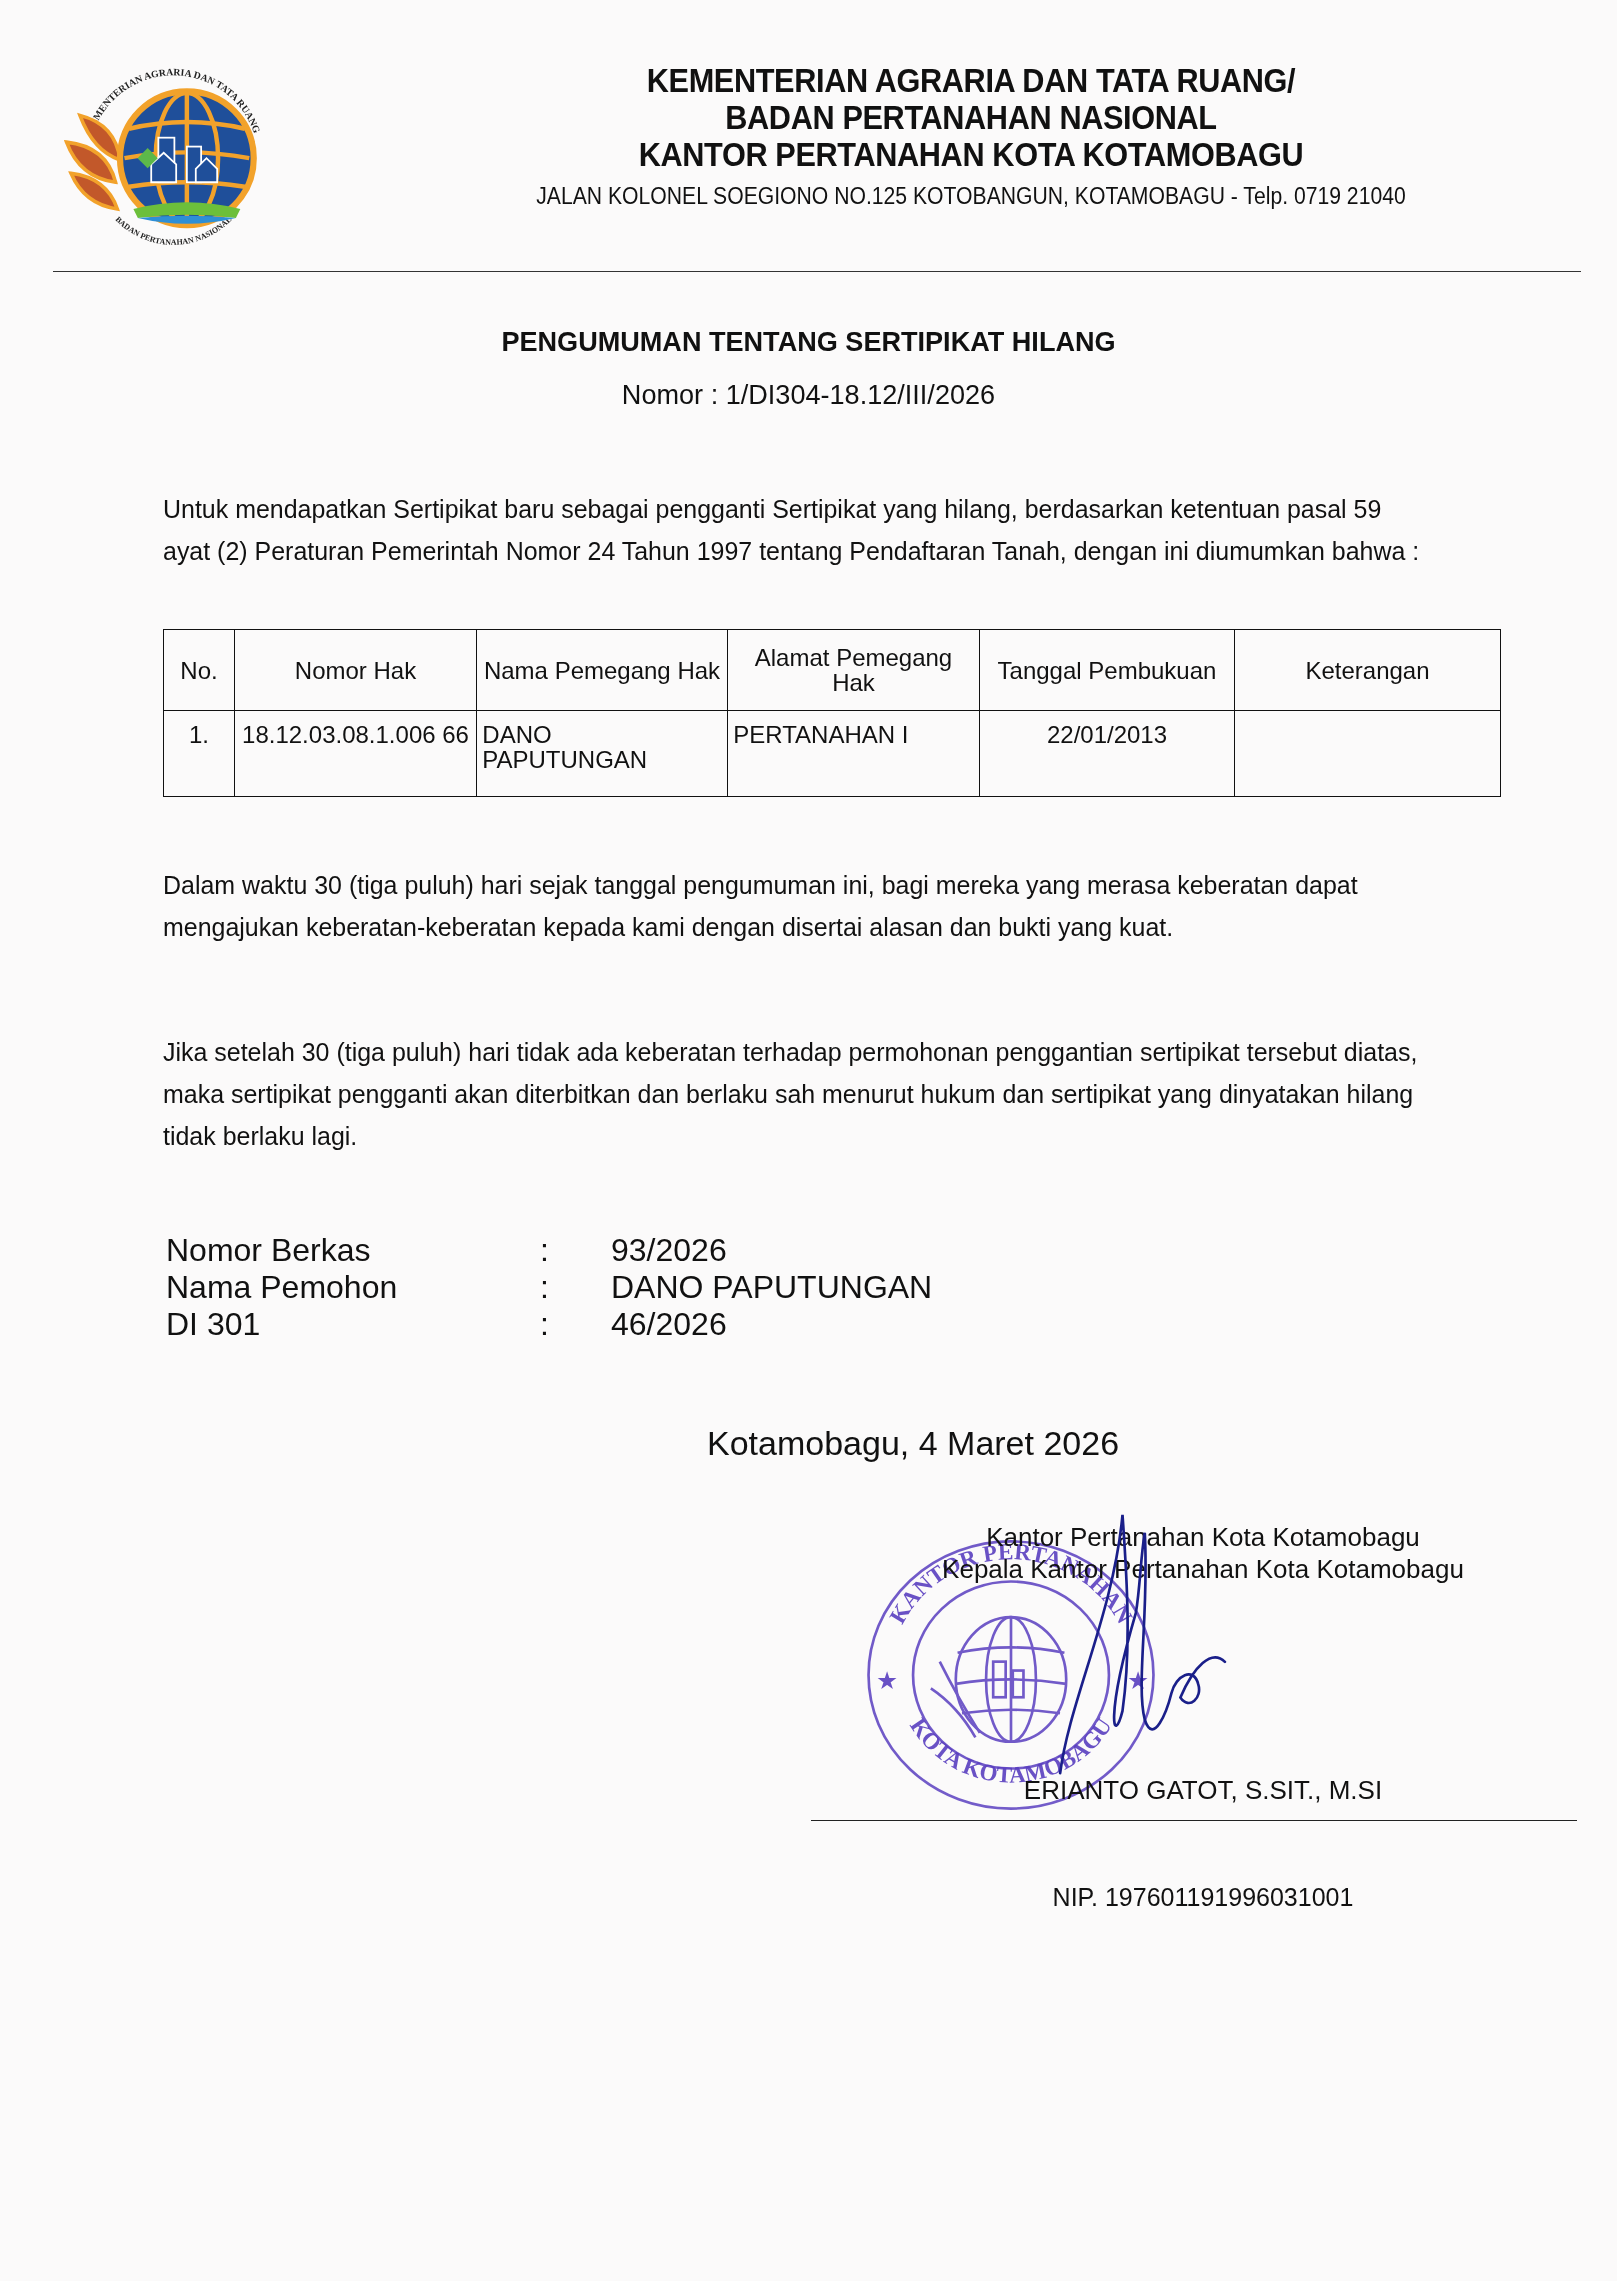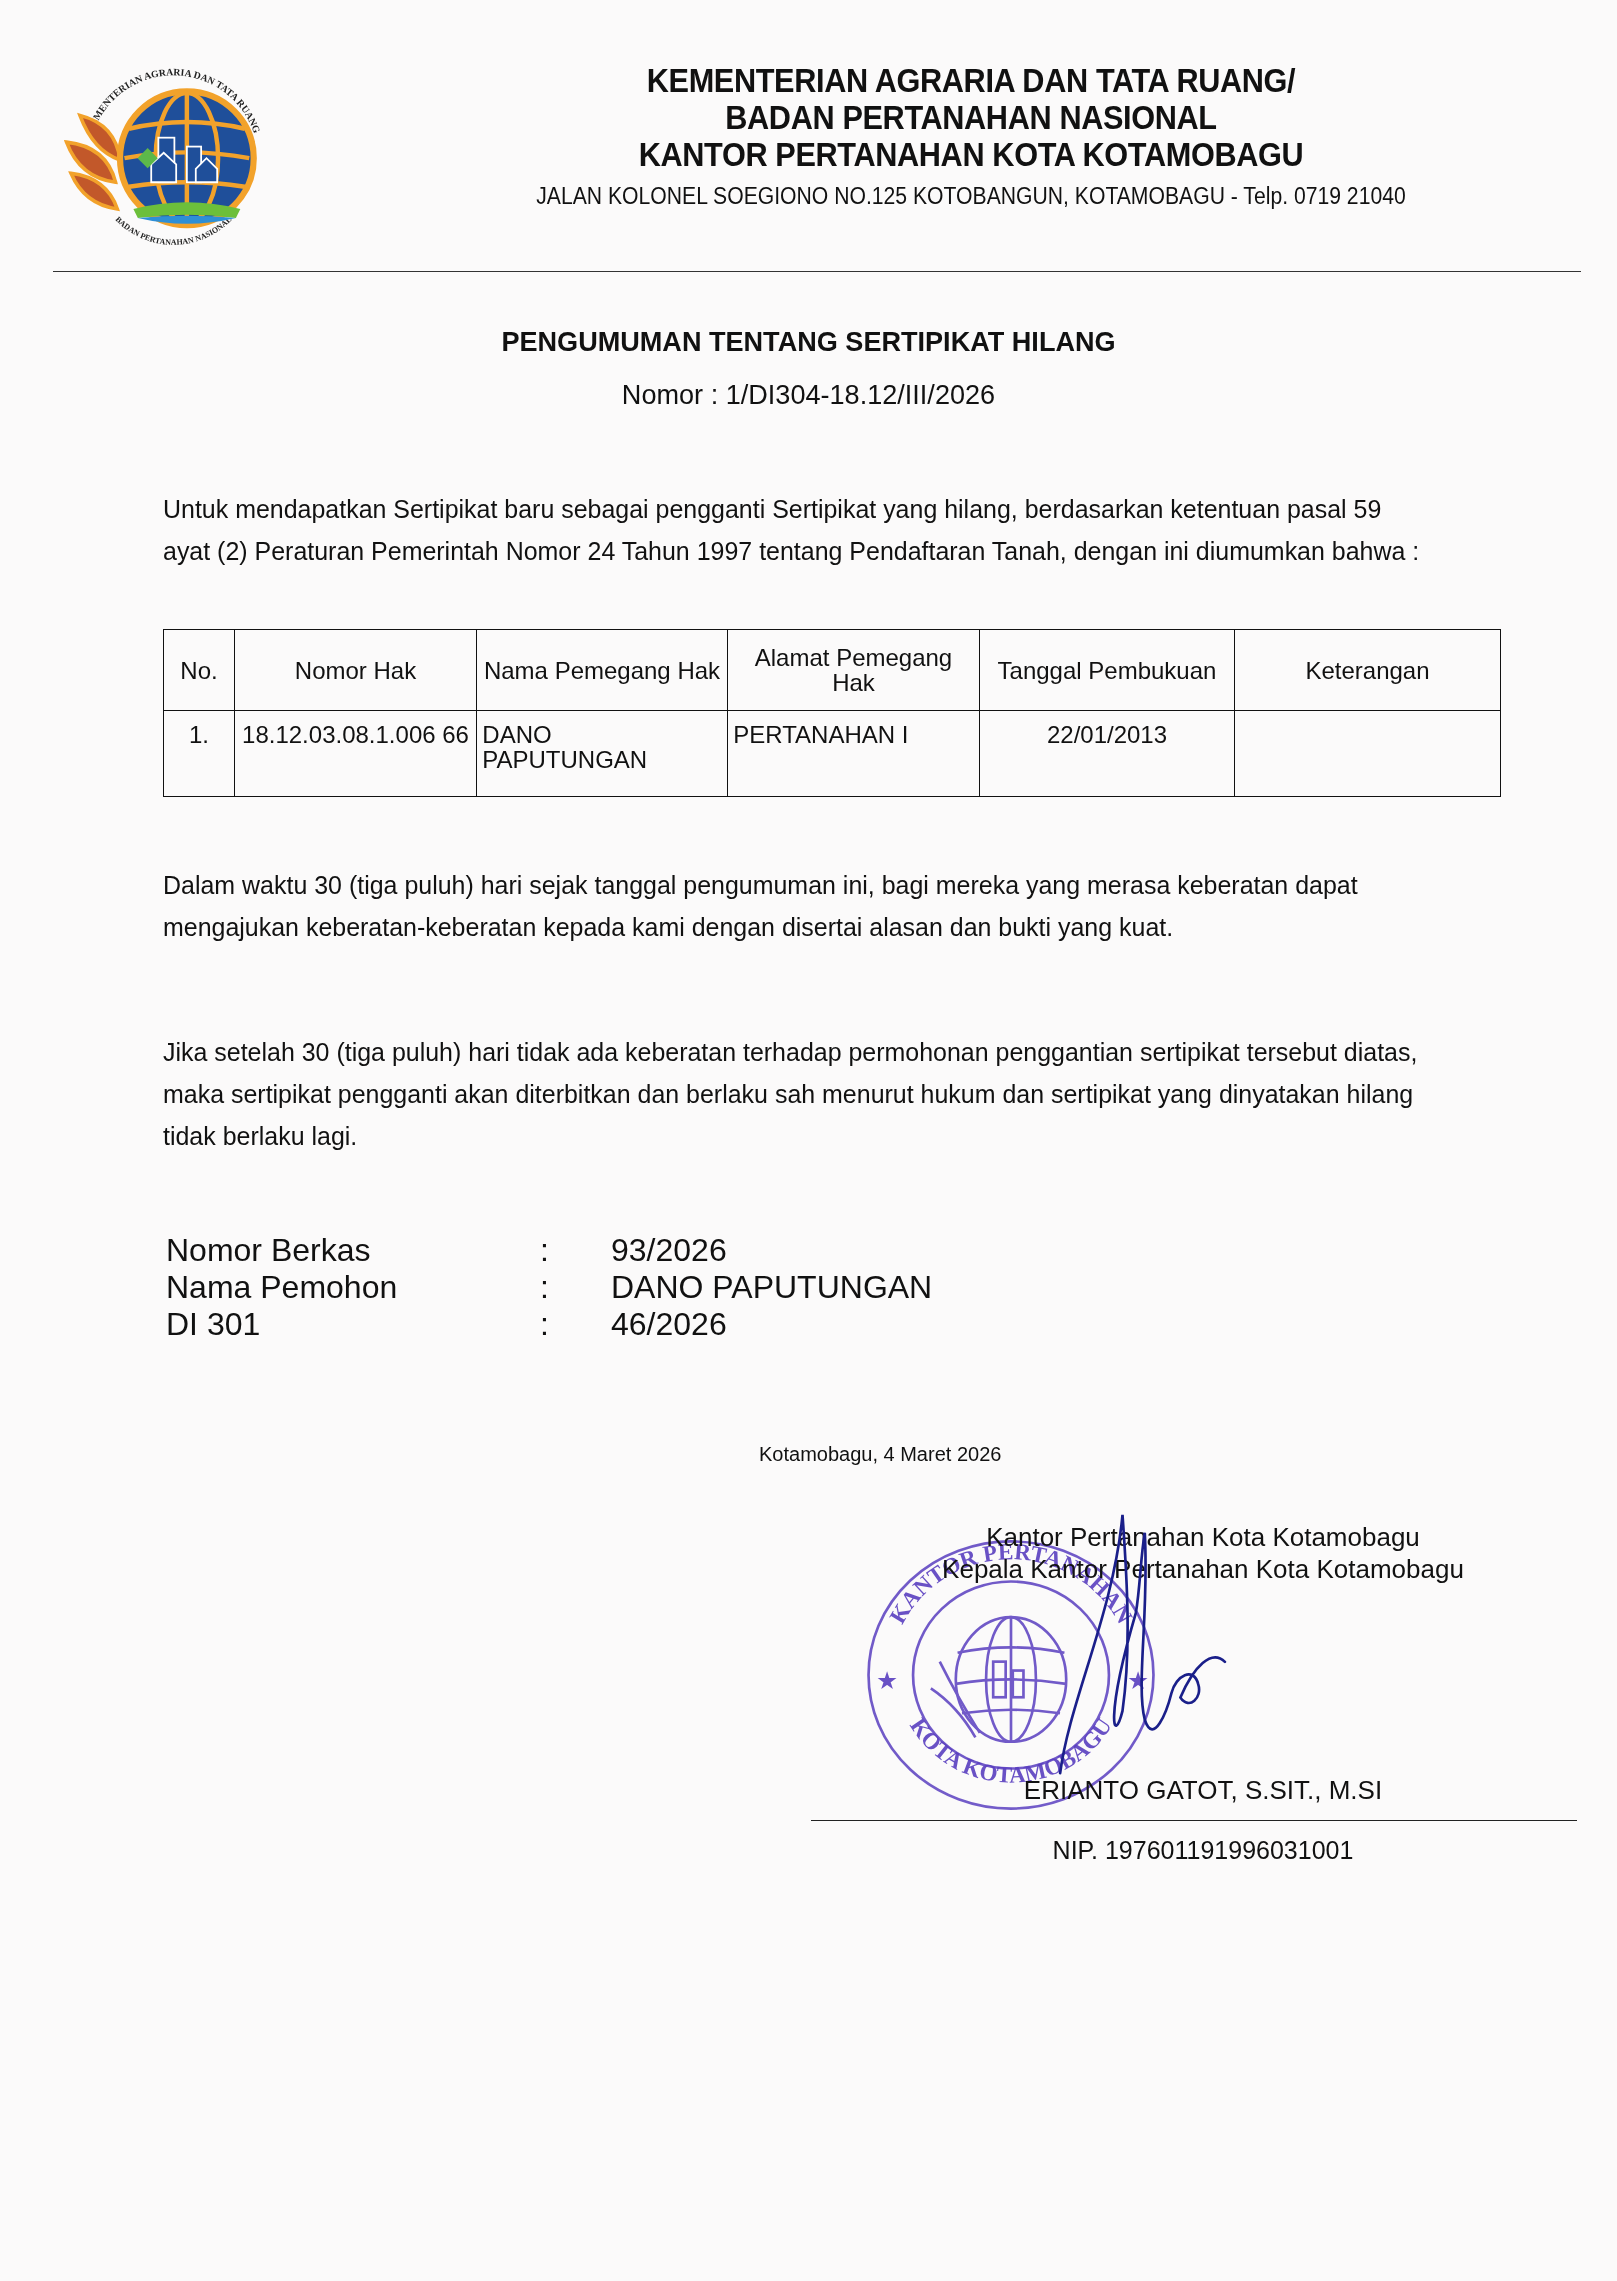--- a/index.html
+++ b/index.html
@@ -44,27 +44,27 @@
     table.hak td.left { text-align: left; }
 
     
     .info { left: 166px; top: 1232px; font-size: 32px; line-height: 37px; }
     .info .row { display: flex; }
     .info .k { width: 374px; }
     .info .c { width: 71px; }
     .info .v { }
 
     
-    .place { left: 759px; top: 1424px; font-size: 20px; margin-top: 19px; }
+    .place { left: 707px; top: 1424px; font-size: 34px; }
     .sigtitle { left: 891px; top: 1521px; width: 624px; font-size: 26px; line-height: 32px; text-align: center; }
     .stamp { left: 824px; top: 1528px; width: 374px; height: 294px; }
     .signature { left: 980px; top: 1506px; width: 285px; height: 285px; }
     .signame { left: 891px; top: 1775px; width: 624px; text-align: center; font-size: 26px; }
     .sigline { left: 811px; top: 1820px; width: 766px; border-top: 1.8px solid #222; }
-    .nip { left: 891px; top: 1836px; width: 624px; text-align: center; font-size: 25px; }
+    .nip { left: 891px; top: 1883px; width: 624px; text-align: center; font-size: 25px; }
   </style>
 </head>
 <body>
 
 <div class="abs logo">
   <svg width="241" height="205" viewBox="0 0 270 230">
     <defs>
       <path id="ringTop" d="M 40 120 A 95 95 0 0 1 230 120"></path>
       <path id="ringBot" d="M 60 175 A 90 90 0 0 0 210 175"></path>
     </defs>

